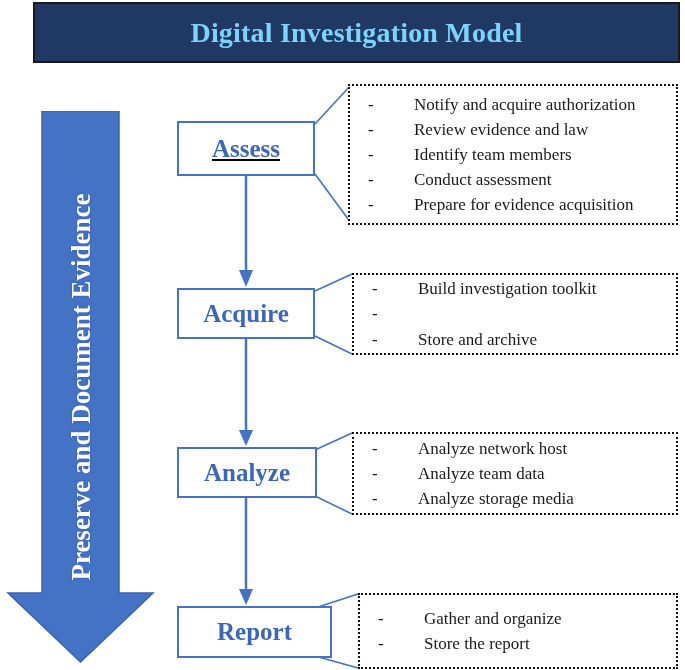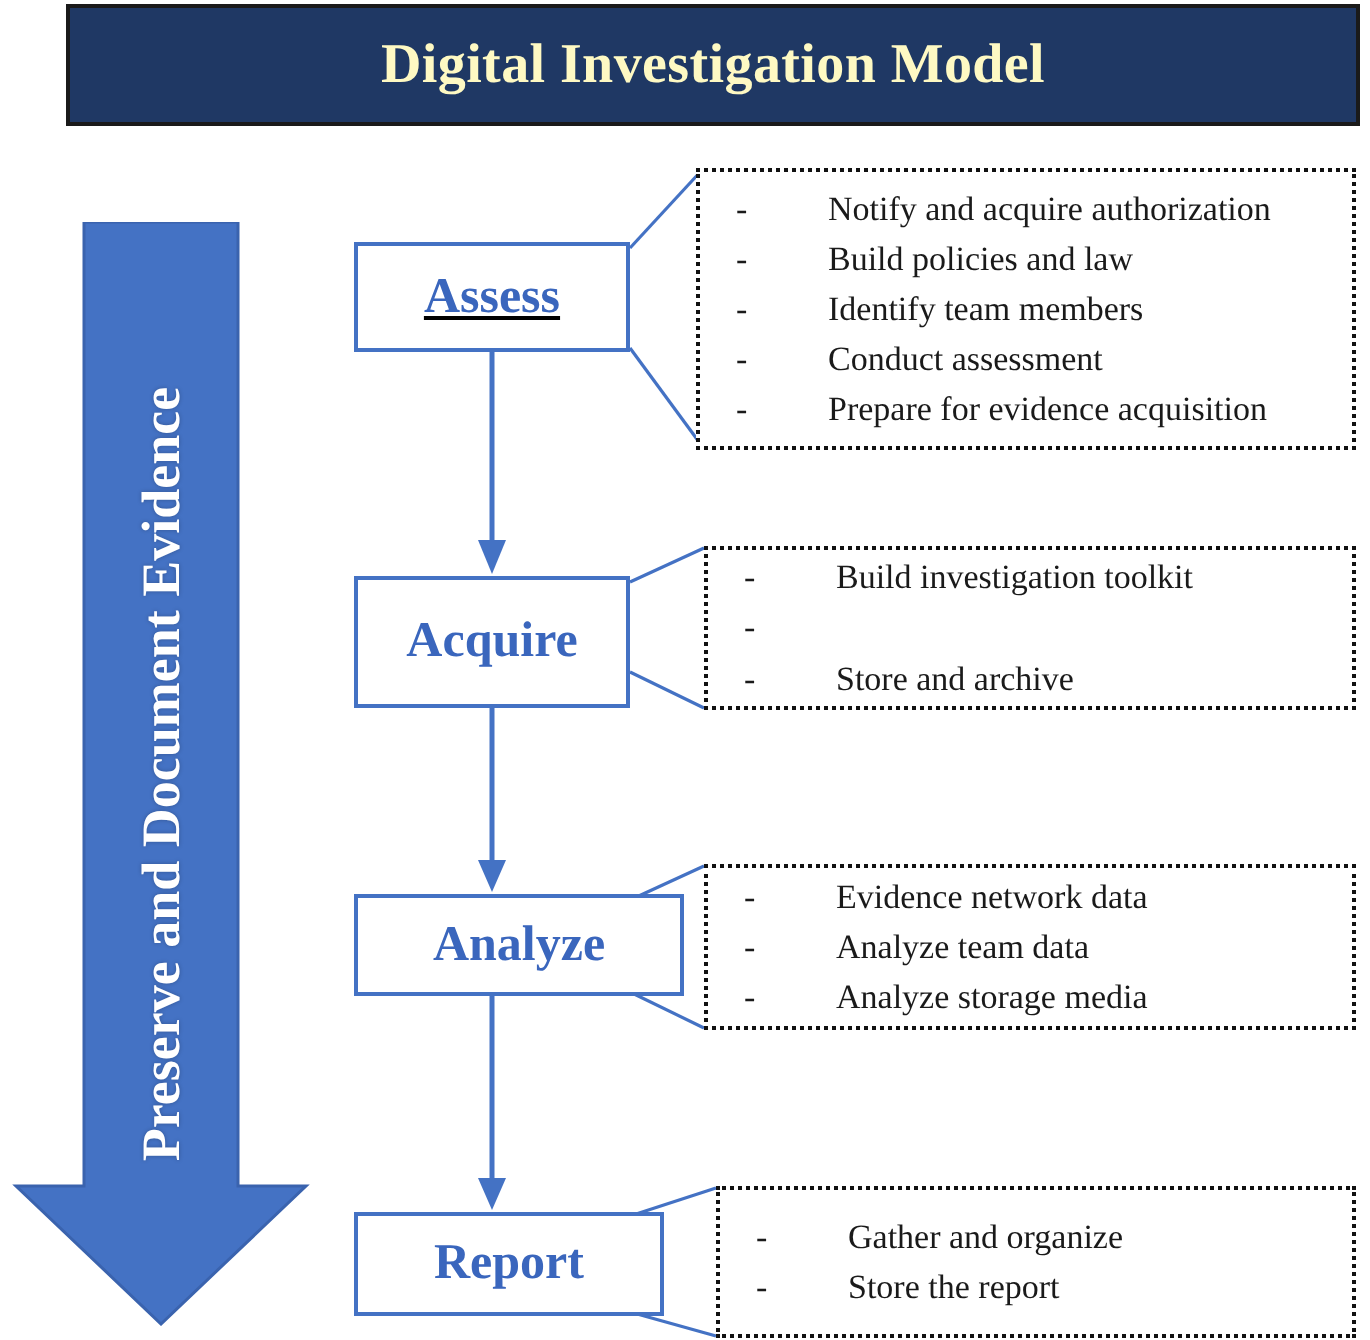--- a/index.html
+++ b/index.html
@@ -24,21 +24,21 @@
     width: 647px;
     height: 61px;
     background: #1F3864;
     border: 2px solid #1a1a1a;
     box-sizing: border-box;
     display: flex;
     align-items: center;
     justify-content: center;
   }
   #title-text {
-    color: #fef9c3;
+    color: #7dd3fc;
     font-size: 28px;
     font-weight: bold;
     letter-spacing: 0.2px;
     font-family: "Liberation Serif", "DejaVu Serif", serif;
   }
 
   
   #big-arrow {
     position: absolute;
     left: 4px;
@@ -169,60 +169,60 @@
   <div class="stage-box" style="left:177px; top:121px; width:138px; height:55px;text-decoration:underline;">
     <span class="stage-label">Assess</span>
   </div>
   <div class="detail-box" style="left:348px; top:84px; width:330px; height:141px;">
     <div class="detail-row">
       <span class="detail-dash">-</span>
       <span class="detail-text">Notify and acquire authorization</span>
     </div>
     <div class="detail-row">
       <span class="detail-dash">-</span>
-      <span class="detail-text">Build policies and law</span>
+      <span class="detail-text">Review evidence and law</span>
     </div>
     <div class="detail-row">
       <span class="detail-dash">-</span>
       <span class="detail-text">Identify team members</span>
     </div>
     <div class="detail-row">
       <span class="detail-dash">-</span>
       <span class="detail-text">Conduct assessment</span>
     </div>
     <div class="detail-row">
       <span class="detail-dash">-</span>
       <span class="detail-text">Prepare for evidence acquisition</span>
     </div>
   </div>
 
-  <div class="stage-box" style="left:177px; top:288px; width:138px; height:66px;">
+  <div class="stage-box" style="left:177px; top:288px; width:138px; height:51px;">
     <span class="stage-label">Acquire</span>
   </div>
   <div class="detail-box" style="left:352px; top:273px; width:326px; height:82px;">
     <div class="detail-row">
       <span class="detail-dash">-</span>
       <span class="detail-text">Build investigation toolkit</span>
     </div>
     <div class="detail-row">
       <span class="detail-dash">-</span>
     </div>
     <div class="detail-row">
       <span class="detail-dash">-</span>
       <span class="detail-text">Store and archive</span>
     </div>
   </div>
 
-  <div class="stage-box" style="left:177px; top:447px; width:165px; height:51px;">
+  <div class="stage-box" style="left:177px; top:447px; width:140px; height:51px;">
     <span class="stage-label">Analyze</span>
   </div>
   <div class="detail-box" style="left:352px; top:432px; width:326px; height:83px;">
     <div class="detail-row">
       <span class="detail-dash">-</span>
-      <span class="detail-text">Evidence network data</span>
+      <span class="detail-text">Analyze network host</span>
     </div>
     <div class="detail-row">
       <span class="detail-dash">-</span>
       <span class="detail-text">Analyze team data</span>
     </div>
     <div class="detail-row">
       <span class="detail-dash">-</span>
       <span class="detail-text">Analyze storage media</span>
     </div>
   </div>

